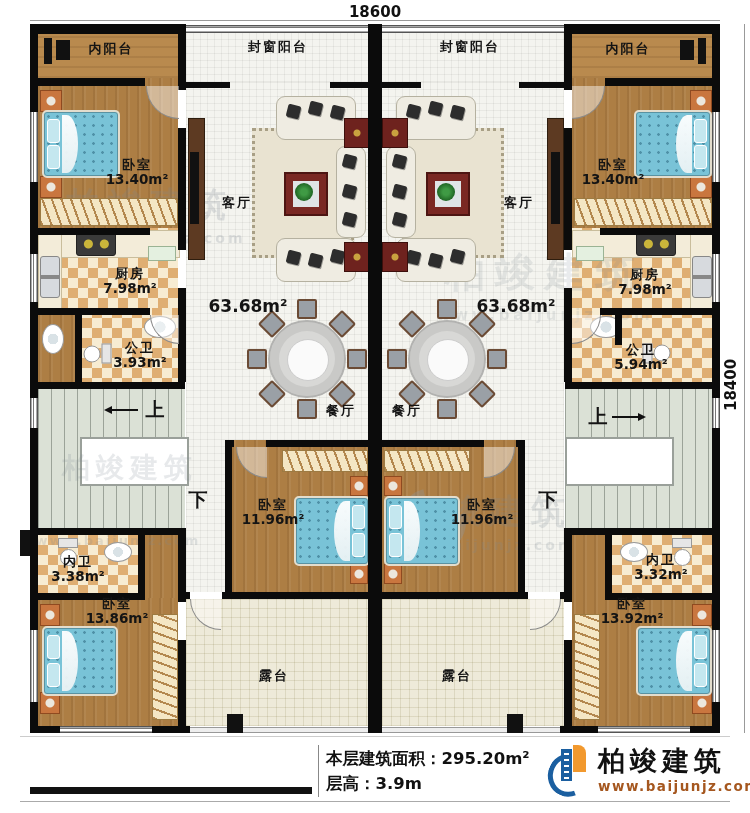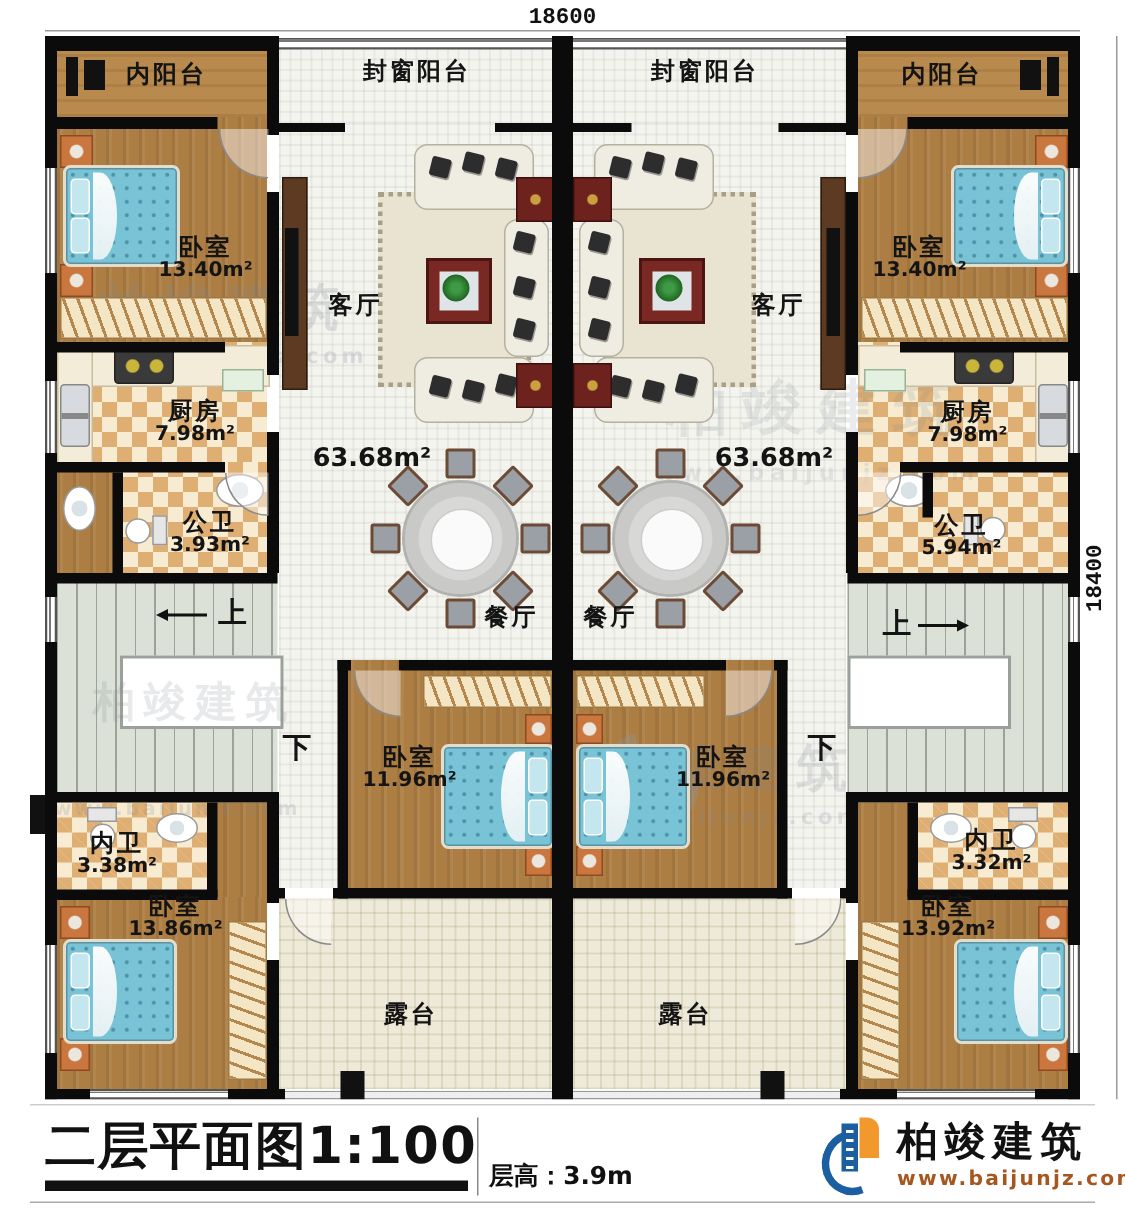--- a/index.html
+++ b/index.html
@@ -46,25 +46,25 @@
   .wc .tank{height:8px;background:#e6e6e6;border:1px solid #999;}
   .wc .bowl{margin:1px auto 0;width:15px;height:15px;background:#fff;border:1px solid #999;border-radius:50%;}
   .sink{background:#fff;border:1px solid #999;border-radius:50%;background-image:radial-gradient(circle,#d9e2e6 0 30%,rgba(0,0,0,0) 32%);}
   .stove{background:#3a3a3a;border:1px solid #222;border-radius:3px;background-image:radial-gradient(circle at 30% 50%,#c9b53a 0 4px,rgba(0,0,0,0) 5px),radial-gradient(circle at 72% 50%,#c9b53a 0 4px,rgba(0,0,0,0) 5px);}
   .counter{background:#f3ecd9;border:1px solid #c9bd9c;}
   .ksink{background:#d7dade;border:1px solid #888;border-radius:3px;background-image:linear-gradient(rgba(0,0,0,0) 45%,#888 45%,#888 55%,rgba(0,0,0,0) 55%);}
   .fridge{background:#e4f0e0;border:1px solid #9ab394;}
   .blackbox{background:#111;}
   
   .lbl{position:absolute;transform:translate(-50%,-50%);text-align:center;font-weight:bold;color:#141414;white-space:nowrap;line-height:1.08;}
-  .lbl .nm{display:block;font-size:16px;letter-spacing:2px;}
+  .lbl .nm{display:block;font-size:13px;letter-spacing:2px;}
   .lbl .ar{display:block;font-size:13.5px;letter-spacing:0;}
   .bigarea{font-size:17px;}
   .updown{font-size:19px;}
-  .dim{font-size:15px;font-weight:bold;color:#111;font-family:Liberation Mono, monospace;}
+  .dim{font-size:15px;font-weight:bold;color:#111;}
   .dimline{background:#999;}
   .arrowline{background:#111;height:2px;}
   .tri{width:0;height:0;border-top:4px solid rgba(0,0,0,0);border-bottom:4px solid rgba(0,0,0,0);}
   .triL{border-right:8px solid #111;}
   .triR{border-left:8px solid #111;}
   
   .wm{position:absolute;transform:translate(-50%,-50%);color:#7d8893;font-weight:bold;white-space:nowrap;}
   .wmswirl{border:8px solid rgba(140,152,165,.3);border-radius:50%;border-top-color:rgba(0,0,0,0);}
   
   .ft-title{font-size:34px;font-weight:600;color:#111;letter-spacing:1px;}
@@ -436,23 +436,23 @@
       <span class="nm">露台</span>
     </div>
   <div class="lbl updown" style="left:155px;top:409px;">上</div>
   <div class="lbl updown" style="left:198px;top:499px;">下</div>
   <div class="lbl updown" style="left:598px;top:416px;">上</div>
   <div class="lbl updown" style="left:548px;top:499px;">下</div>
 </div>
 
 <div class="abs" style="left:0;top:733px;width:750px;height:80px;background:#fff;">
   <div class="abs" style="left:20px;top:3px;width:710px;height:1px;background:#ccc;"></div>
-  <div class="abs ft-title" style="left:30px;top:8px;">二层平面图1:100</div>
   <div class="abs" style="left:30px;top:54px;width:282px;height:7px;background:#111;"></div>
   <div class="abs" style="left:318px;top:12px;width:1px;height:52px;background:#888;"></div>
+  <div class="abs ft-info" style="left:326px;top:15px;">本层建筑面积：295.20m²</div>
   <div class="abs ft-info" style="left:326px;top:40px;">层高：3.9m</div>
   <div class="abs" style="left:548px;top:12px;width:44px;height:48px;">
     <div class="lg-arc"></div>
       <div class="lg-b1"></div>
       <div class="lg-b2"></div>
   </div>
   <div class="abs ft-brand" style="left:598px;top:10px;">柏竣建筑</div>
   <div class="abs ft-site" style="left:598px;top:45px;">www.baijunjz.com</div>
   <div class="abs" style="left:20px;top:68px;width:710px;height:1px;background:#aaa;"></div>
 </div>

